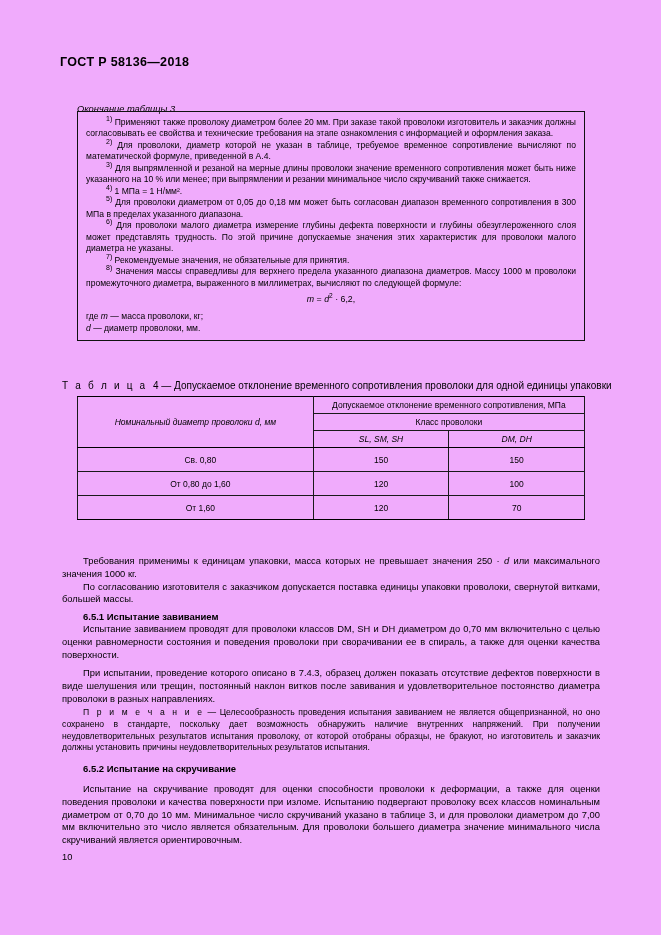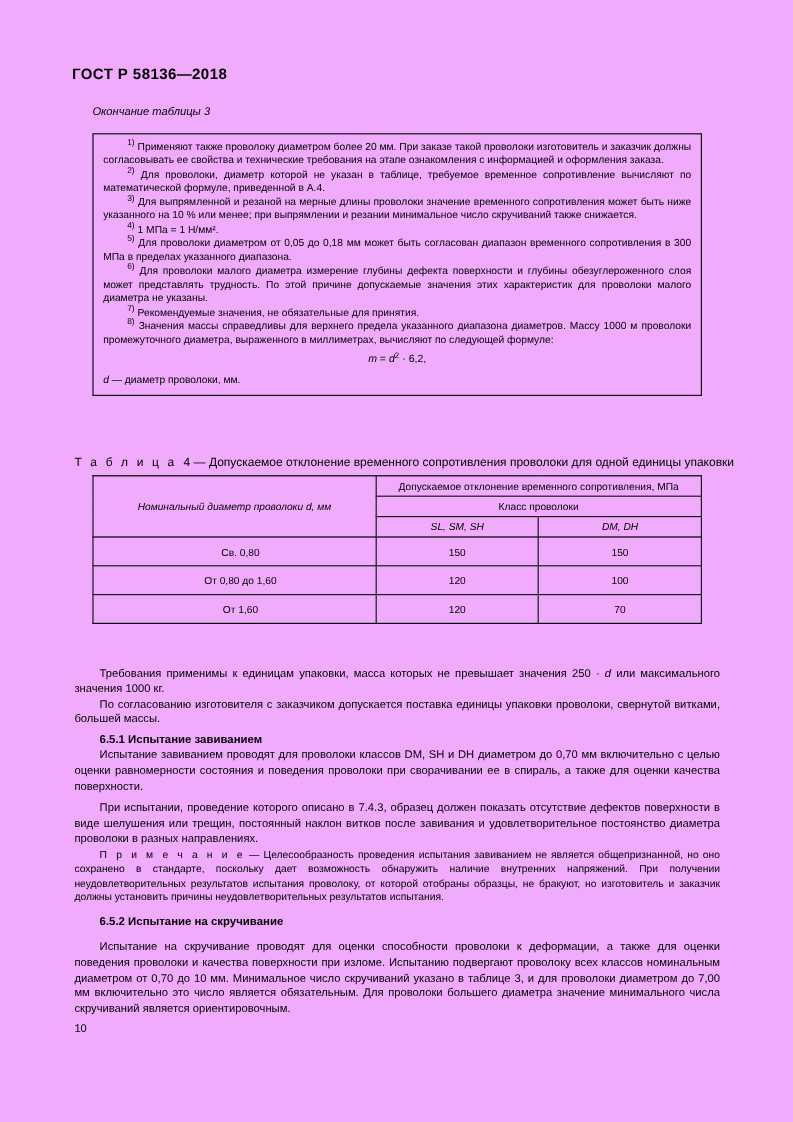--- a/index.html
+++ b/index.html
@@ -25,21 +25,21 @@
     position: absolute;
     left: 60px;
     top: 55px;
     font-size: 12.5px;
     font-weight: bold;
     letter-spacing: 0.35px;
   }
   .table-continuation {
     position: absolute;
     left: 77px;
-    top: 88px;
+    top: 104px;
     font-size: 9.3px;
     font-style: italic;
     text-align: center;
   }
 
   
   .notes-box {
     position: absolute;
     left: 77px;
     top: 111px;
@@ -172,20 +172,21 @@
     <p class="note"><sup>2)</sup> <span>Для проволоки, диаметр которой не указан в таблице, требуемое временное сопротивление вычисляют по математической формуле, приведенной в А.4.</span></p>
     <p class="note"><sup>3)</sup> <span>Для выпрямленной и резаной на мерные длины проволоки значение временного сопротивления может быть ниже указанного на 10 % или менее; при выпрямлении и резании минимальное число скручиваний также снижается.</span></p>
     <p class="note"><sup>4)</sup> <span>1 МПа = 1 Н/мм².</span></p>
     <p class="note"><sup>5)</sup> <span>Для проволоки диаметром от 0,05 до 0,18 мм может быть согласован диапазон временного сопротивления в 300 МПа в пределах указанного диапазона.</span></p>
     <p class="note"><sup>6)</sup> <span>Для проволоки малого диаметра измерение глубины дефекта поверхности и глубины обезуглероженного слоя может представлять трудность. По этой причине допускаемые значения этих характеристик для проволоки малого диаметра не указаны.</span></p>
     <p class="note"><sup>7)</sup> <span>Рекомендуемые значения, не обязательные для принятия.</span></p>
     <p class="note"><sup>8)</sup> <span>Значения массы справедливы для верхнего предела указанного диапазона диаметров. Массу 1000 м проволоки промежуточного диаметра, выраженного в миллиметрах, вычисляют по следующей формуле:</span></p>
 
     <p class="note formula-line"><i>m</i><span> = </span><i>d</i><sup>2</sup><span> · 6,2,</span></p>
 
+    <p class="note where-line"><span>где </span><i>m</i><span> — масса проволоки, кг;</span></p>
     <p class="note where-line"><span></span><i>d</i><span> — диаметр проволоки, мм.</span></p>
   </div>
 
   <div class="table-caption">
     <span class="sp">Т а б л и ц а</span>&nbsp;&nbsp;<span>4</span>
     <span>—</span>
     <span>Допускаемое отклонение временного сопротивления проволоки для одной единицы упаковки</span>
   </div>
 
   <div class="t4-wrap">

